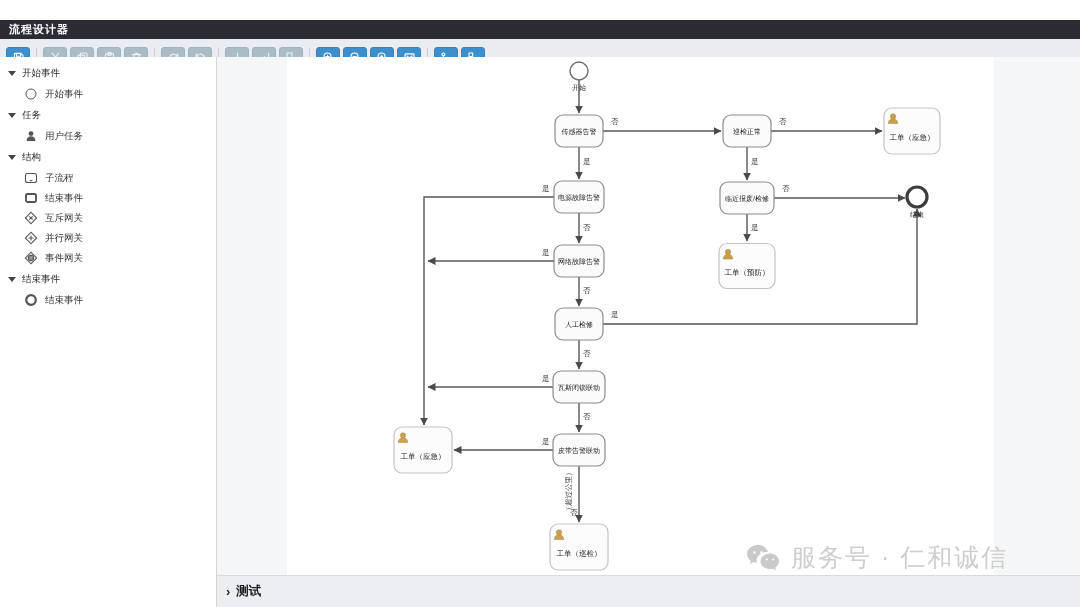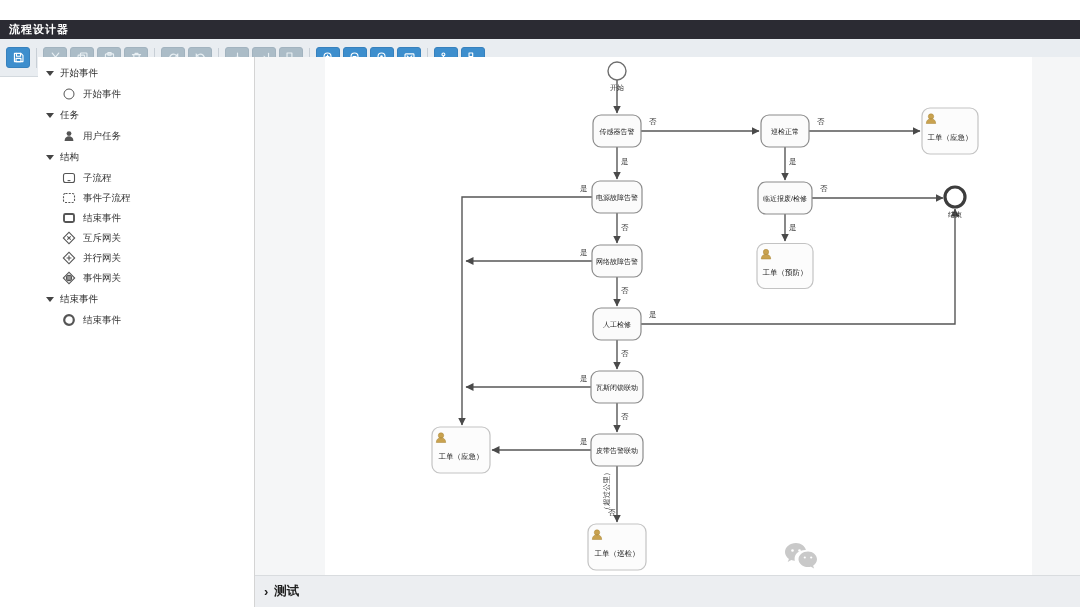--- a/index.html
+++ b/index.html
@@ -11,21 +11,21 @@
   
   .toolbar{height:37px;background:#e9edf1;border-bottom:1px solid #d3d9de;
            display:flex;align-items:center;padding:0 6px;}
   .tb-btn{width:24px;height:21px;border-radius:3px;display:flex;align-items:center;
           justify-content:center;margin-right:3px;box-sizing:border-box;cursor:pointer;}
   .tb-btn svg{display:block;}
   .tb-btn.primary{background:#3d8ecd;border:1px solid #3781bd;color:#ffffff;}
   .tb-btn.disabled{background:#abbcc7;border:1px solid #a2b3bf;color:#e9f0f4;cursor:default;}
   .tb-divider{width:1px;height:20px;background:#c8cfd6;margin:0 6px 0 3px;}
   
-  .body{position:absolute;top:57px;left:0;right:0;bottom:0;display:flex;margin-left:38px;}
+  .body{position:absolute;top:57px;left:0;right:0;bottom:0;display:flex;}
   .palette{width:217px;background:#ffffff;border-right:1px solid #d4d4d4;
            padding-top:5px;box-sizing:border-box;overflow:hidden;}
   .pal-header{display:flex;align-items:center;padding:5px 0 4px 8px;font-size:9.5px;color:#2b2b2b;cursor:pointer;}
   .pal-chevron{width:0;height:0;border-left:4px solid transparent;border-right:4px solid transparent;
                border-top:5px solid #444;margin-right:6px;}
   .pal-item{display:flex;align-items:center;padding:3px 0 3px 24px;font-size:9.5px;color:#333;cursor:grab;}
   .pal-item .pi{width:14px;height:14px;margin-right:7px;display:flex;align-items:center;justify-content:center;}
   
   .canvas{flex:1;position:relative;background:#f5f6f7;overflow:hidden;}
   #diagram{position:absolute;top:0;left:0;}
@@ -188,28 +188,20 @@
           <span>结构</span>
         </div>
         <div class="pal-item">
           <span class="pi">
             <svg width="14" height="14" viewBox="0 0 14 14" fill="none" stroke="#555" stroke-width="1.1">
               <rect x="1.5" y="2.5" width="11" height="9" rx="2"></rect>
               <path d="M5.6 9.6h2.8"></path>
             </svg>
           </span>
           <span>子流程</span>
-        </div>
-        <div class="pal-item">
-          <span class="pi">
-            <svg width="14" height="14" viewBox="0 0 14 14" fill="none" stroke="#555" stroke-width="1.1">
-              <rect x="1.5" y="2.5" width="11" height="9" rx="2" stroke-dasharray="2 1.3"></rect>
-            </svg>
-          </span>
-          <span>事件子流程</span>
         </div>
         <div class="pal-item">
           <span class="pi">
             <svg width="14" height="14" viewBox="0 0 14 14" fill="none" stroke="#555" stroke-width="1.1">
               <rect x="2" y="3" width="10" height="8" rx="1.5" stroke-width="1.9"></rect>
             </svg>
           </span>
           <span>结束事件</span>
         </div>
         <div class="pal-item">
@@ -362,20 +354,21 @@
         </svg>
       <div class="watermark">
         <svg width="36" height="30" viewBox="0 0 36 30">
           <path fill="#c9c9c9" d="M13 2C6.9 2 2 6 2 11c0 2.8 1.5 5.2 3.9 6.9L4.7 21l3.6-1.9c1.1.4 2.3.6 3.6.7-.2-.7-.3-1.4-.3-2.1 0-4.8 4.7-8.7 10.5-8.7h.8C21.9 5 17.9 2 13 2z"></path>
           <path fill="#c9c9c9" d="M25 10.5c-5.2 0-9.5 3.5-9.5 7.8s4.3 7.8 9.5 7.8c1 0 2-.1 2.9-.4l3.2 1.7-1-2.7c2.1-1.4 3.9-3.7 3.9-6.4 0-4.3-4.2-7.8-9-7.8z"></path>
           <circle fill="#ffffff" cx="9.5" cy="9.5" r="1.3"></circle>
           <circle fill="#ffffff" cx="16.5" cy="9.5" r="1.3"></circle>
           <circle fill="#ffffff" cx="21.8" cy="16.5" r="1.1"></circle>
           <circle fill="#ffffff" cx="28.2" cy="16.5" r="1.1"></circle>
         </svg>
+        <span>服务号 · 仁和诚信</span>
       </div>
       <div class="bottombar">
         <span class="bb-chev">›</span>
         <span>测试</span>
       </div>
     </div>
   </div>
 </div>
 
 </body></html>

